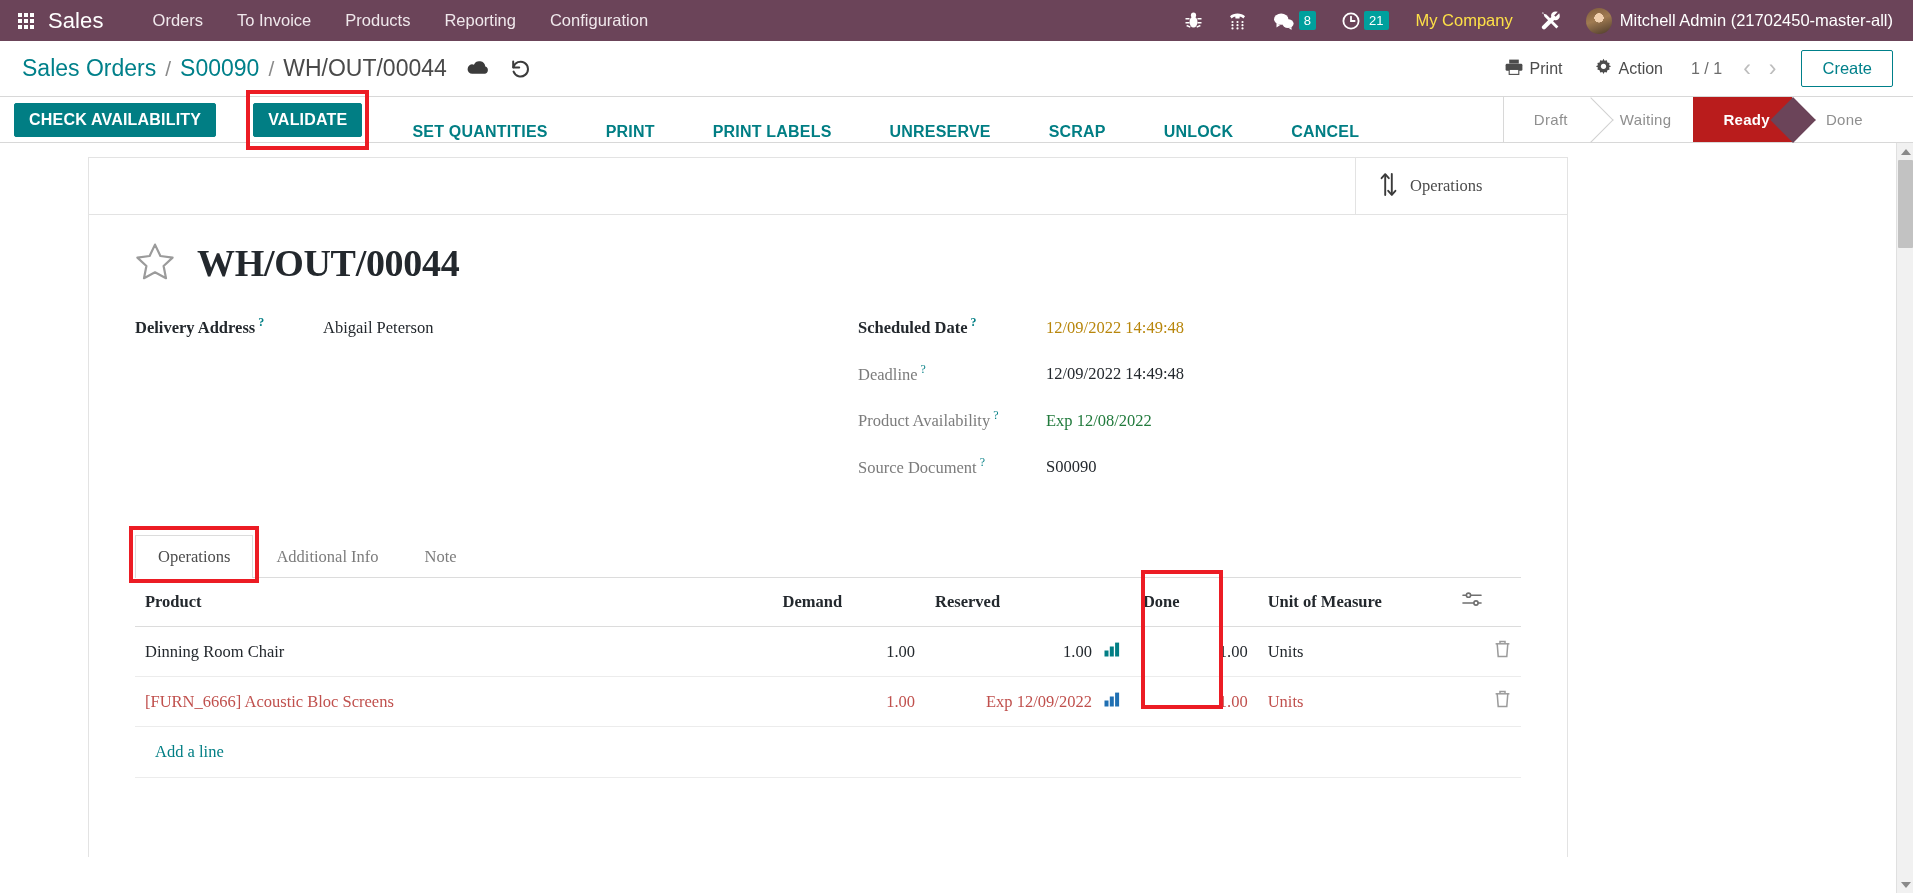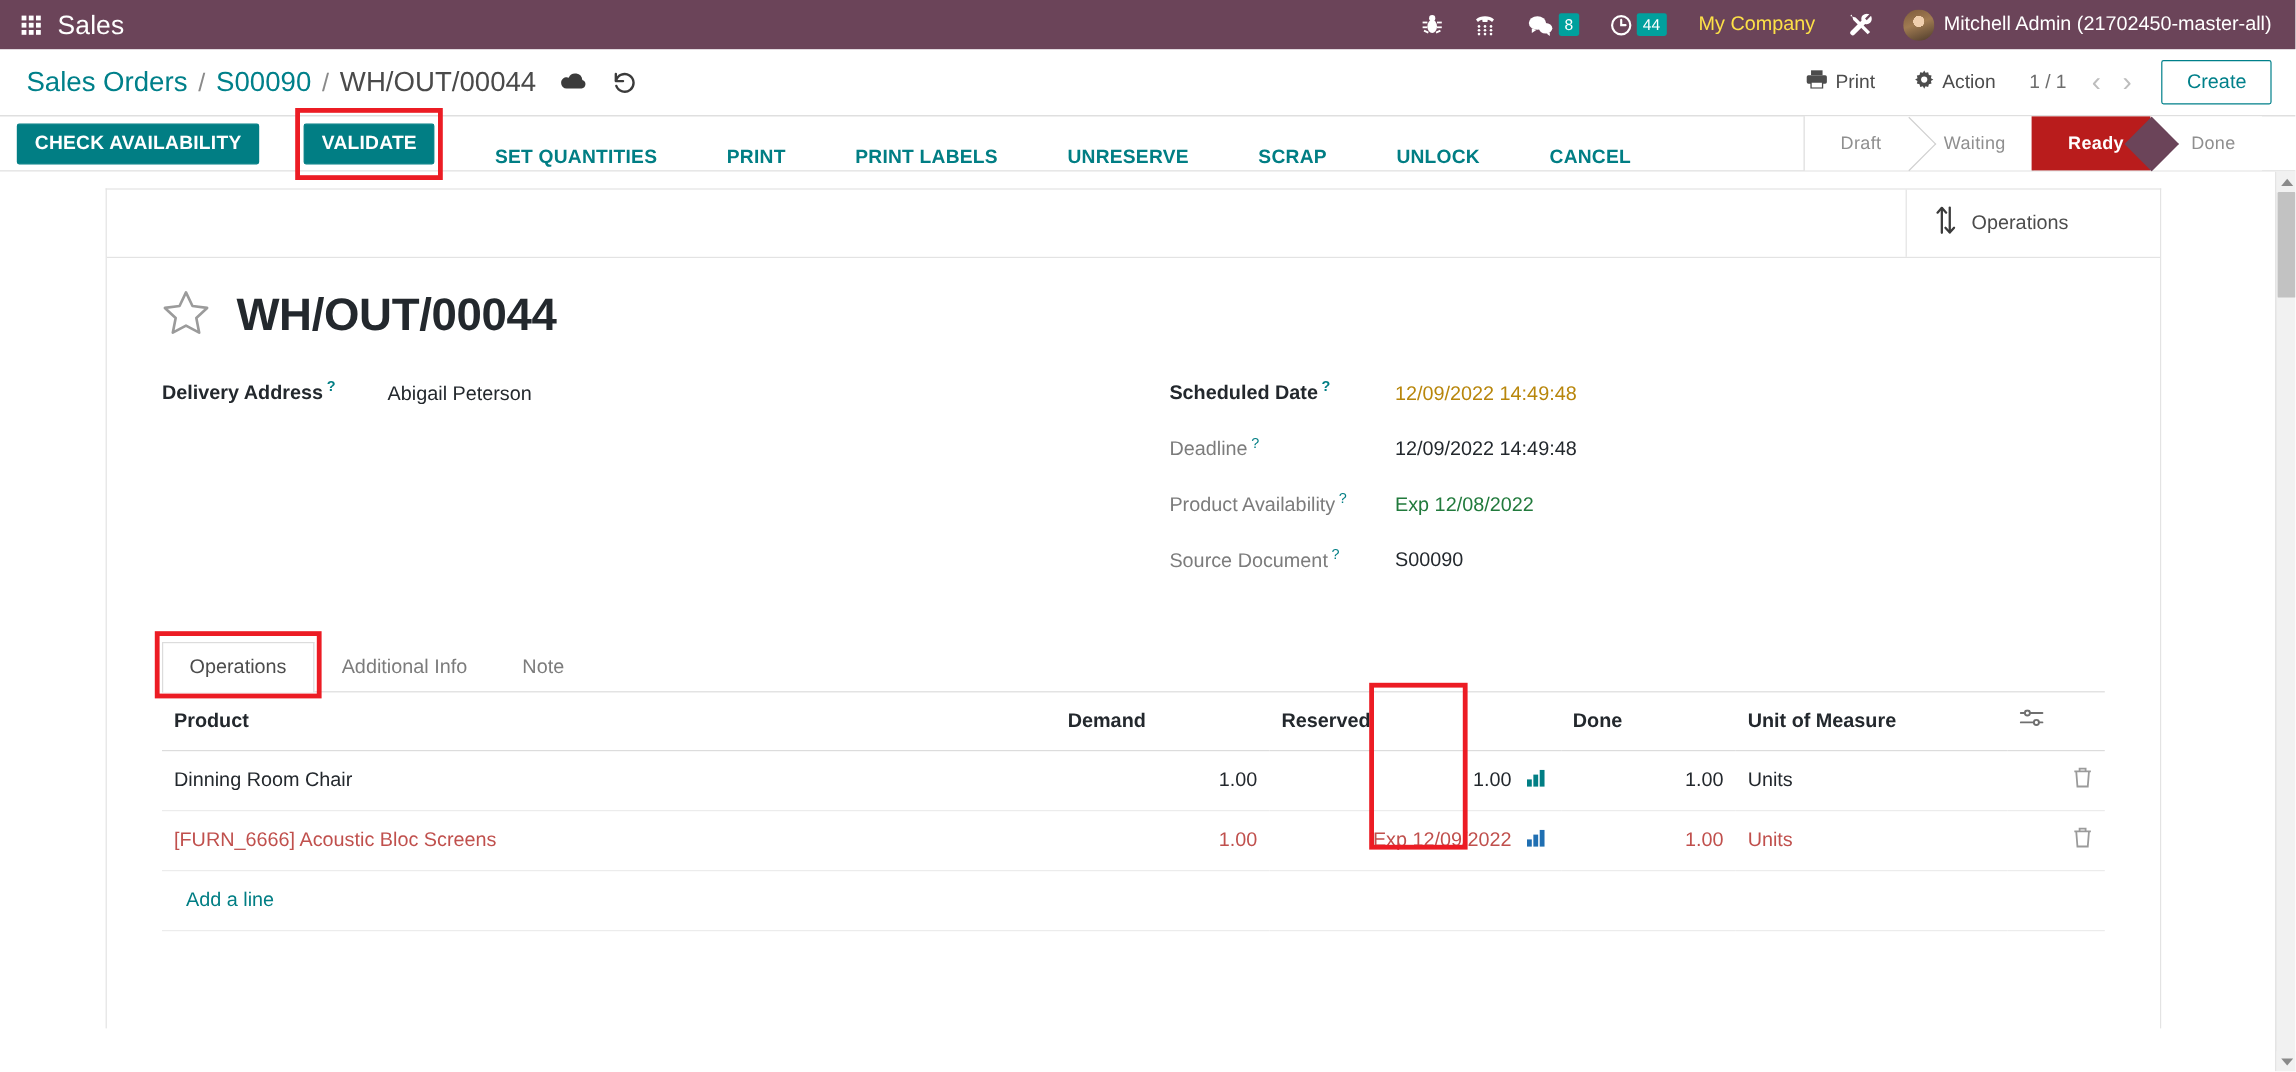--- a/index.html
+++ b/index.html
@@ -222,27 +222,28 @@
 
   
   .view-area {
     position: relative;
     height: calc(893px - 41px - 55px - 47px);
     background: #ffffff;
     overflow: hidden;
   }
   .sheet-bg { padding: 14px 0 0 0; }
   .sheet {
-    width: 1713px;
+    width: 1480px;
     margin: 0 auto 0 88px;
     background: #ffffff;
     border: 1px solid #e3e3e3;
     border-bottom: none;
     min-height: 700px;
     position: relative;
+    font-family: Liberation Serif, serif;
   }
 
   .button-box {
     display: flex;
     justify-content: flex-end;
     border-bottom: 1px solid #e3e3e3;
     height: 57px;
   }
   .smart-btn {
     display: flex; align-items: center; gap: 13px;
@@ -379,20 +380,27 @@
       <i></i>
       <i></i>
       <i></i>
       <i></i>
       <i></i>
       <i></i>
       <i></i>
       <i></i>
   </div>
   <div class="brand">Sales</div>
+  <div class="navmenu">
+    <div class="item">Orders</div>
+    <div class="item">To Invoice</div>
+    <div class="item">Products</div>
+    <div class="item">Reporting</div>
+    <div class="item">Configuration</div>
+  </div>
 
   <div class="nav-right">
     <div class="nav-icon">
       <svg width="17" height="19" viewBox="0 0 17 19" fill="#fff">
         <ellipse cx="8.5" cy="11" rx="4" ry="5.5"></ellipse>
         <circle cx="8.5" cy="4.2" r="2.6"></circle>
         <rect x="0.5" y="7" width="4" height="1.5"></rect>
           <rect x="12.5" y="7" width="4" height="1.5"></rect>
         <rect x="0.5" y="11" width="4" height="1.5"></rect>
           <rect x="12.5" y="11" width="4" height="1.5"></rect>
@@ -421,21 +429,21 @@
         <ellipse cx="15" cy="11.6" rx="5.6" ry="4.4"></ellipse>
         <path d="M18.5 15 l0 2.9 -2.8-1.9z"></path>
       </svg>
       <span class="badge">8</span>
     </div>
     <div class="nav-icon">
       <svg width="18" height="18" viewBox="0 0 18 18">
         <circle cx="9" cy="9" r="7.6" fill="none" stroke="#fff" stroke-width="1.8"></circle>
         <path d="M9 4.6 V9 H12.6" fill="none" stroke="#fff" stroke-width="1.8" stroke-linecap="round"></path>
       </svg>
-      <span class="badge">44</span>
+      <span class="badge">21</span>
     </div>
     <div class="company-name">My Company</div>
     <div class="nav-icon">
       <svg width="21" height="20" viewBox="0 0 21 20" fill="#fff">
         <path d="M1.8 1.3 L6.4 2.6 L18.4 14.6 L16.4 16.6 L4.4 4.6 L3.1 0z" transform="translate(0,1)"></path>
         <path d="M19.2 2.2 L15.6 5.8 L14.2 4.4 L17.8 0.8 Q14.5-.4 12.3 1.8 Q10.5 3.6 11.3 6 L2.5 14.8 Q1 16.3 2.5 17.8 Q4 19.3 5.5 17.8 L14.3 9 Q16.7 9.8 18.5 8 Q20.7 5.8 19.2 2.2z"></path>
       </svg>
     </div>
     <div class="user-block">
       <div class="avatar"></div>

